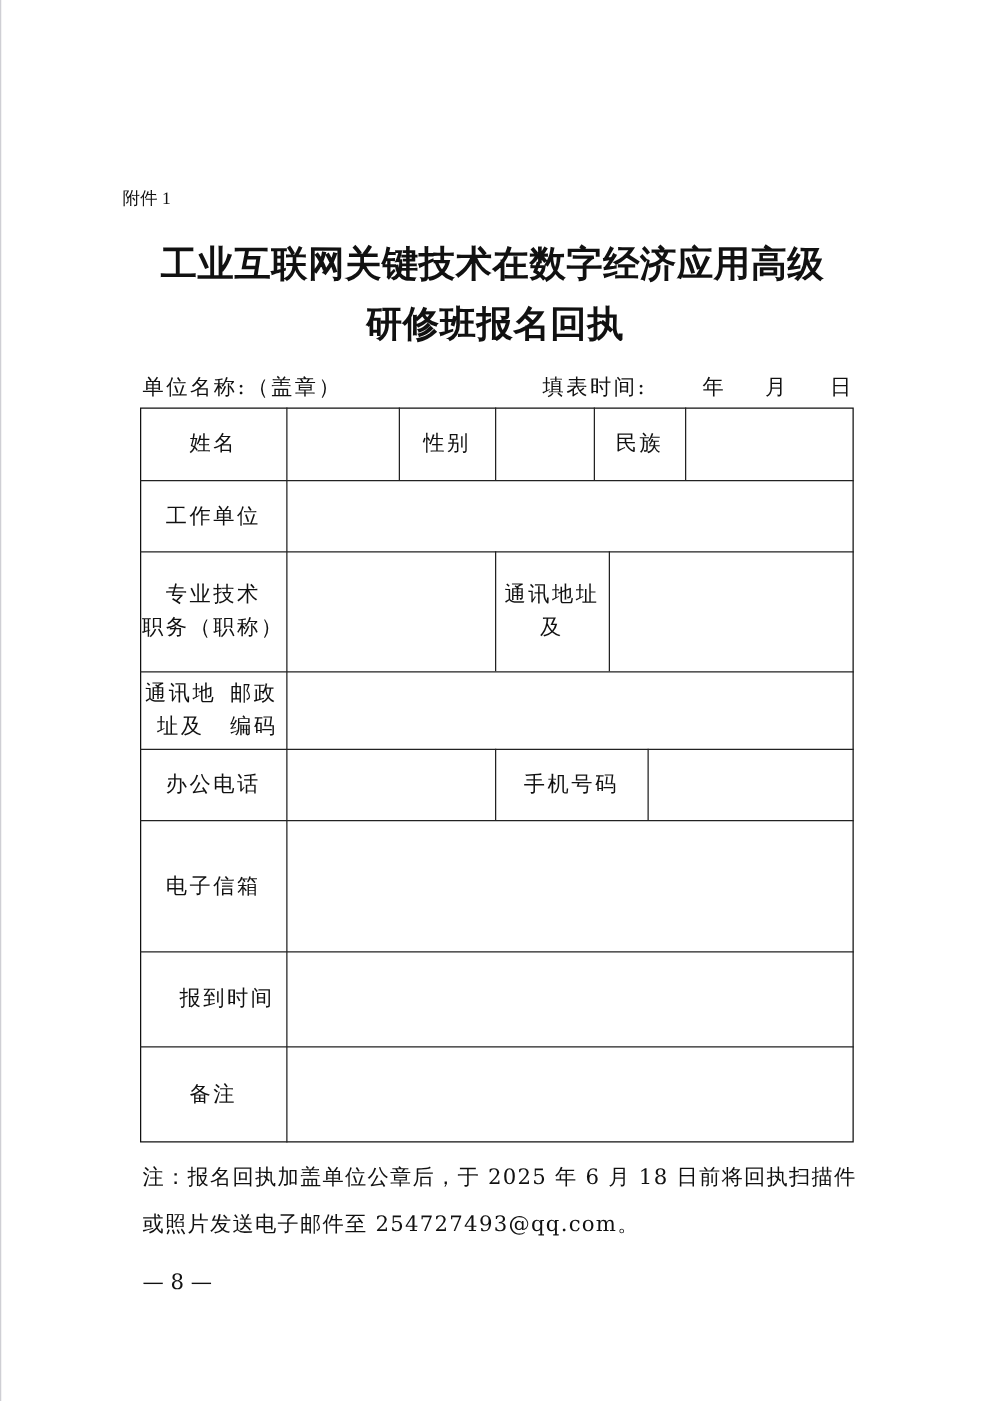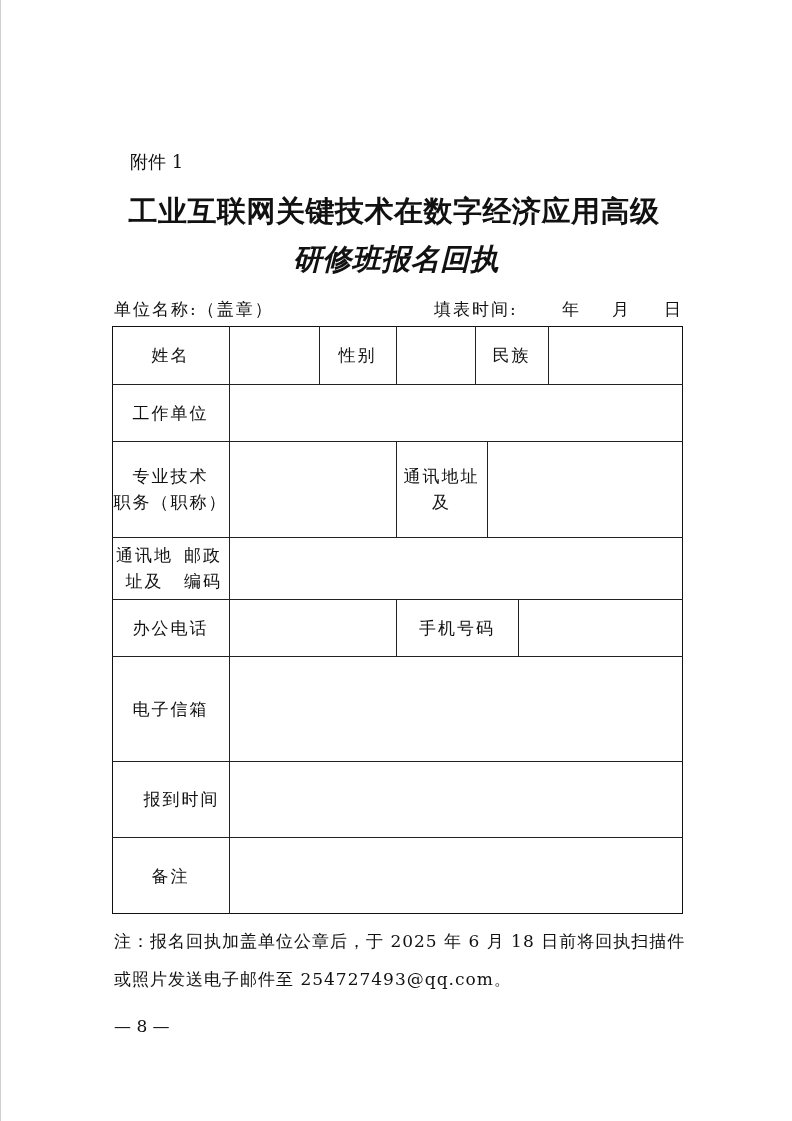--- a/index.html
+++ b/index.html
@@ -1,36 +1,36 @@
 <!DOCTYPE html>
 <html><head>
 <meta charset="utf-8">
 <style>
   html, body { margin: 0; padding: 0; }
   body {
     width: 792px; height: 1121px; background: #ffffff; position: relative; overflow: hidden;
     font-family: "DejaVu Serif", "Liberation Serif", serif; color: #111;
   }
   .page-edge { position: absolute; left: 0; top: 0; width: 1px; height: 1121px; background: #cfcfd4; }
-  .attachment { position: absolute; left: 130px; top: 150px; font-size: 18px; }
+  .attachment { position: absolute; left: 98px; top: 150px; font-size: 14px; font-family: Liberation Serif, serif; }
   .title { position: absolute; left: 0; width: 792px; text-align: center; font-weight: bold; font-size: 29px; letter-spacing: 0.5px; }
   .t1 { top: 192px; left: -2px; }
-  .t2 { top: 240px; font-style: italic; }
+  .t2 { top: 240px; }
   .meta { position: absolute; top: 298px; font-size: 17px; letter-spacing: 2px; }
   .meta-left { left: 114px; }
   .meta-right { left: 434px; }
   .date-y { position: absolute; top: 298px; left: 562px; font-size: 17px; }
   .date-m { position: absolute; top: 298px; left: 612px; font-size: 17px; }
   .date-d { position: absolute; top: 298px; left: 664px; font-size: 17px; }
 
   .tbl { position: absolute; left: 112px; top: 326px; width: 571px; height: 588px; border: 1.5px solid #111; box-sizing: border-box; }
   .hline { position: absolute; left: 112px; width: 571px; height: 1px; background: #222; }
   .vline { position: absolute; width: 1px; background: #222; }
   .cell { position: absolute; display: flex; align-items: center; justify-content: center; text-align: center;
-          font-size: 17px; letter-spacing: 2px; line-height: 26px; }
+          font-size: 17px; letter-spacing: 2px; line-height: 26px; font-family: Liberation Serif, serif; }
   .field { position: absolute; background: transparent; border: none; outline: none; }
 
   .note { position: absolute; left: 114px; font-size: 17px; letter-spacing: 1px; }
   .n1 { top: 930px; }
   .n2 { top: 968px; }
   .page-no { position: absolute; left: 114px; top: 1016px; font-size: 17px; }
 </style>
 </head>
 <body>
 

